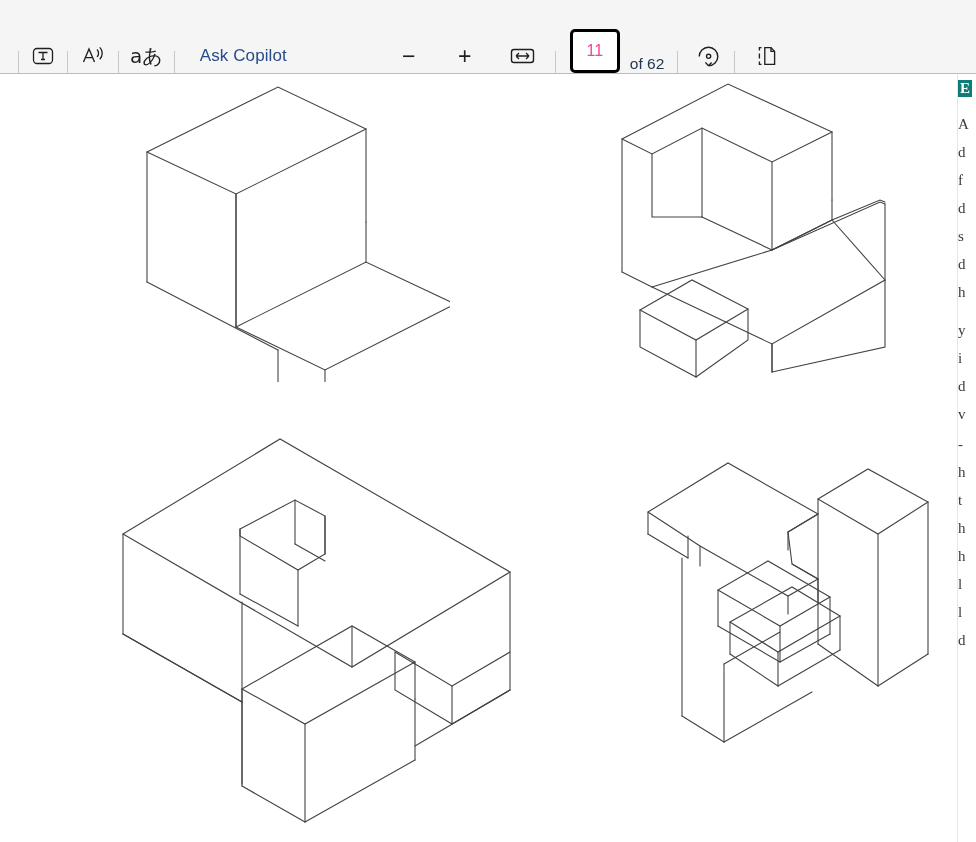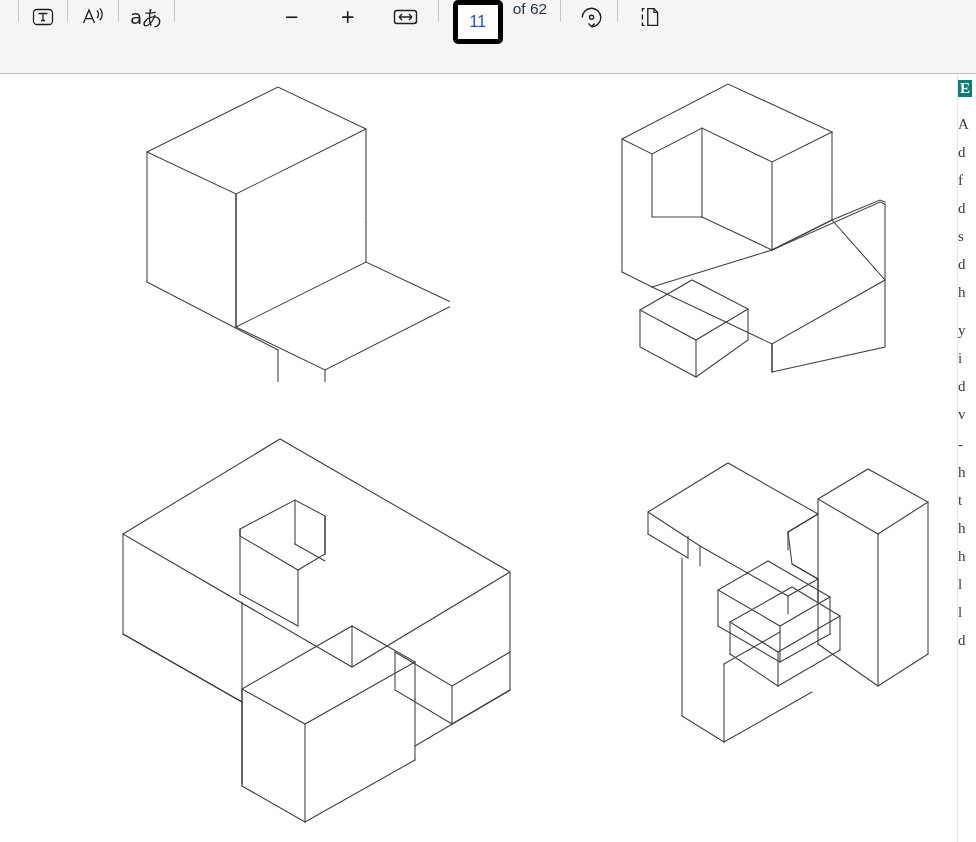--- a/index.html
+++ b/index.html
@@ -12,21 +12,21 @@
   }
 
   
   #toolbar {
     position: absolute;
     left: 0; top: 0;
     width: 976px; height: 74px;
     background: #f5f5f5;
     border-bottom: 1px solid #bcbcbc;
     display: flex;
-    align-items: flex-start;
+    align-items: flex-end;
     gap: 0px;
   }
   .tb-sep {
     width: 1px; height: 22px;
     background: #c8c8c8;
     flex: 0 0 auto;
     margin: 0 6px;
   }
   .tb-btn {
     flex: 0 0 auto;
@@ -49,27 +49,27 @@
   }
   .glyph-minus, .glyph-plus {
     font-size: 23px;
     line-height: 1;
     color: #202020;
     font-weight: 300;
   }
   .pagebox {
     width: 50px; height: 44px;
     background: #ffffff;
-    border: 5px solid #000000;
+    border: 3px solid #000000;
     border-radius: 5px;
     display: flex;
     align-items: center;
     justify-content: center;
     font-size: 16px;
-    color: #1d4ed8;
+    color: #ec4899;
     margin: 0 3px;
   }
   .pageof {
     font-size: 15.5px;
     color: #21374e;
     white-space: nowrap;
     padding: 0 7px;
   }
 
   
@@ -136,20 +136,23 @@
   </div>
 
   <div class="tb-sep"></div>
 
   <div class="tb-btn">
     <span style="font-size:20px;color:#1f1f1f;font-family:'DejaVu Sans',sans-serif;">aあ</span>
   </div>
 
   <div class="tb-sep"></div>
 
+  <div class="tb-btn" style="margin-left:8px;">
+    <span class="tb-label">Ask Copilot</span>
+  </div>
 
   <div style="flex:0 0 90px;"></div>
 
   <div class="tb-btn" style="margin-left:4px;">
     <span class="glyph-minus">−</span>
   </div>
 
   <div class="tb-btn" style="margin-left:22px;">
     <span class="glyph-plus">+</span>
   </div>

